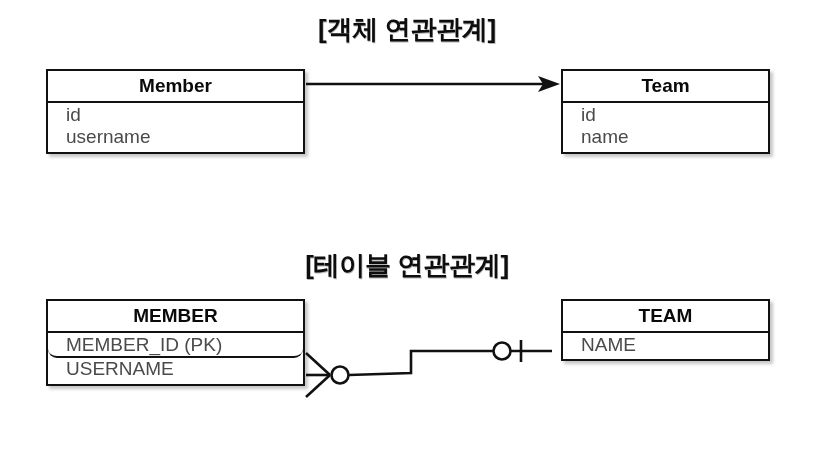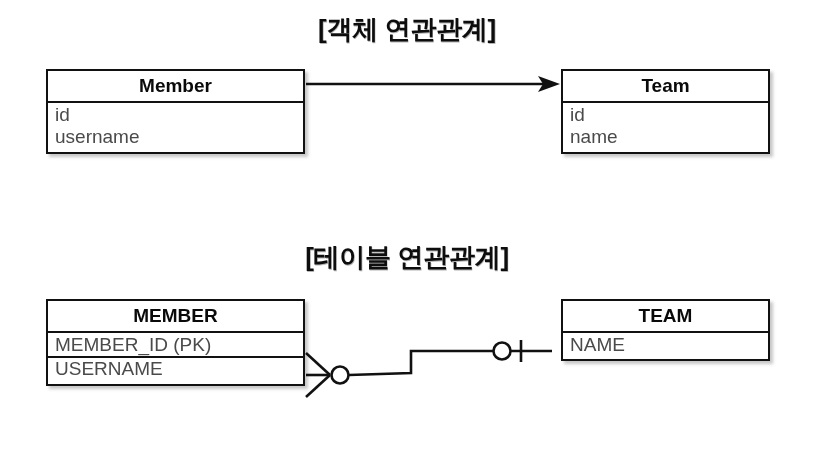--- a/index.html
+++ b/index.html
@@ -22,21 +22,21 @@
     left: 0;
     width: 814px;
     text-align: center;
     font-size: 26px;
     font-weight: bold;
     color: #0d0d0d;
     letter-spacing: -0.3px;
     text-shadow: 0.6px 0.6px 0px rgba(120,120,120,0.55);
   }
   #title-object   { top: 12px; }
-  #title-table    { top: 240px; }
+  #title-table    { top: 248px; }
 
   
   .entity-box {
     position: absolute;
     background: #ffffff;
     border: 2.2px solid #111111;
     box-sizing: border-box;
     box-shadow: 3px 3px 3px rgba(130,130,130,0.45);
   }
   .entity-header {
@@ -48,25 +48,26 @@
     line-height: 1;
     padding: 5px 0 6px 0;
   }
   .entity-body {
     padding: 1px 0 3px 0;
   }
   .entity-attr {
     font-size: 19px;
     color: #4a4a4a;
     line-height: 1.18;
-    padding-left: 7px;
+    padding-left: 18px;
     white-space: nowrap;
   }
   .attr-divider {
     border-bottom: 2.2px solid #111111;
+    border-radius: 9px;
   }
 
   
   #box-member-obj { left: 46px;  top: 69px;  width: 259px; }
   #box-team-obj   { left: 561px; top: 69px;  width: 209px; }
   #box-member-tbl { left: 46px;  top: 299px; width: 259px; }
   #box-team-tbl   { left: 561px; top: 299px; width: 209px; }
 
   
   .connector-layer {

